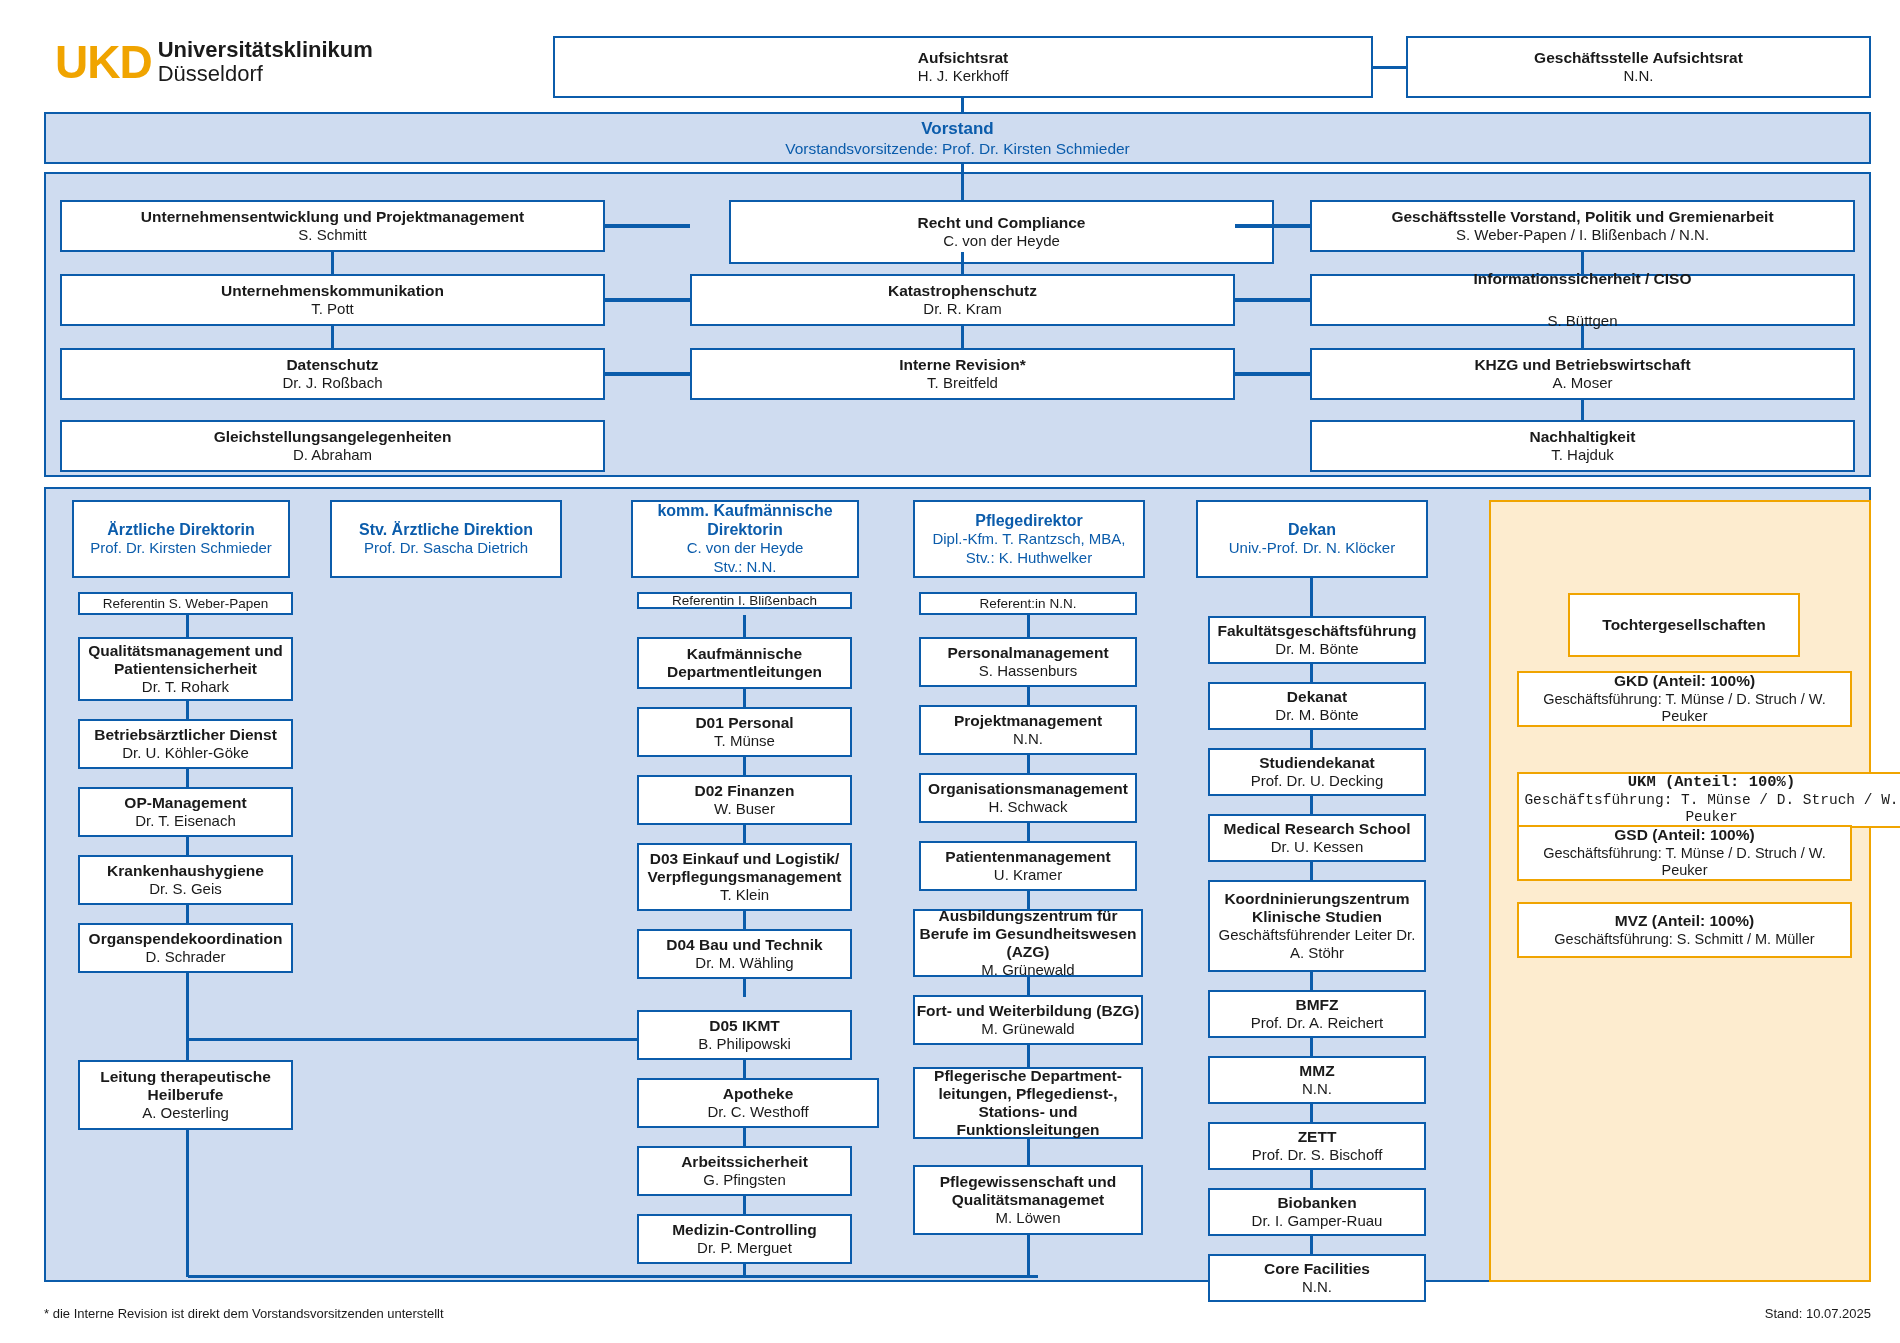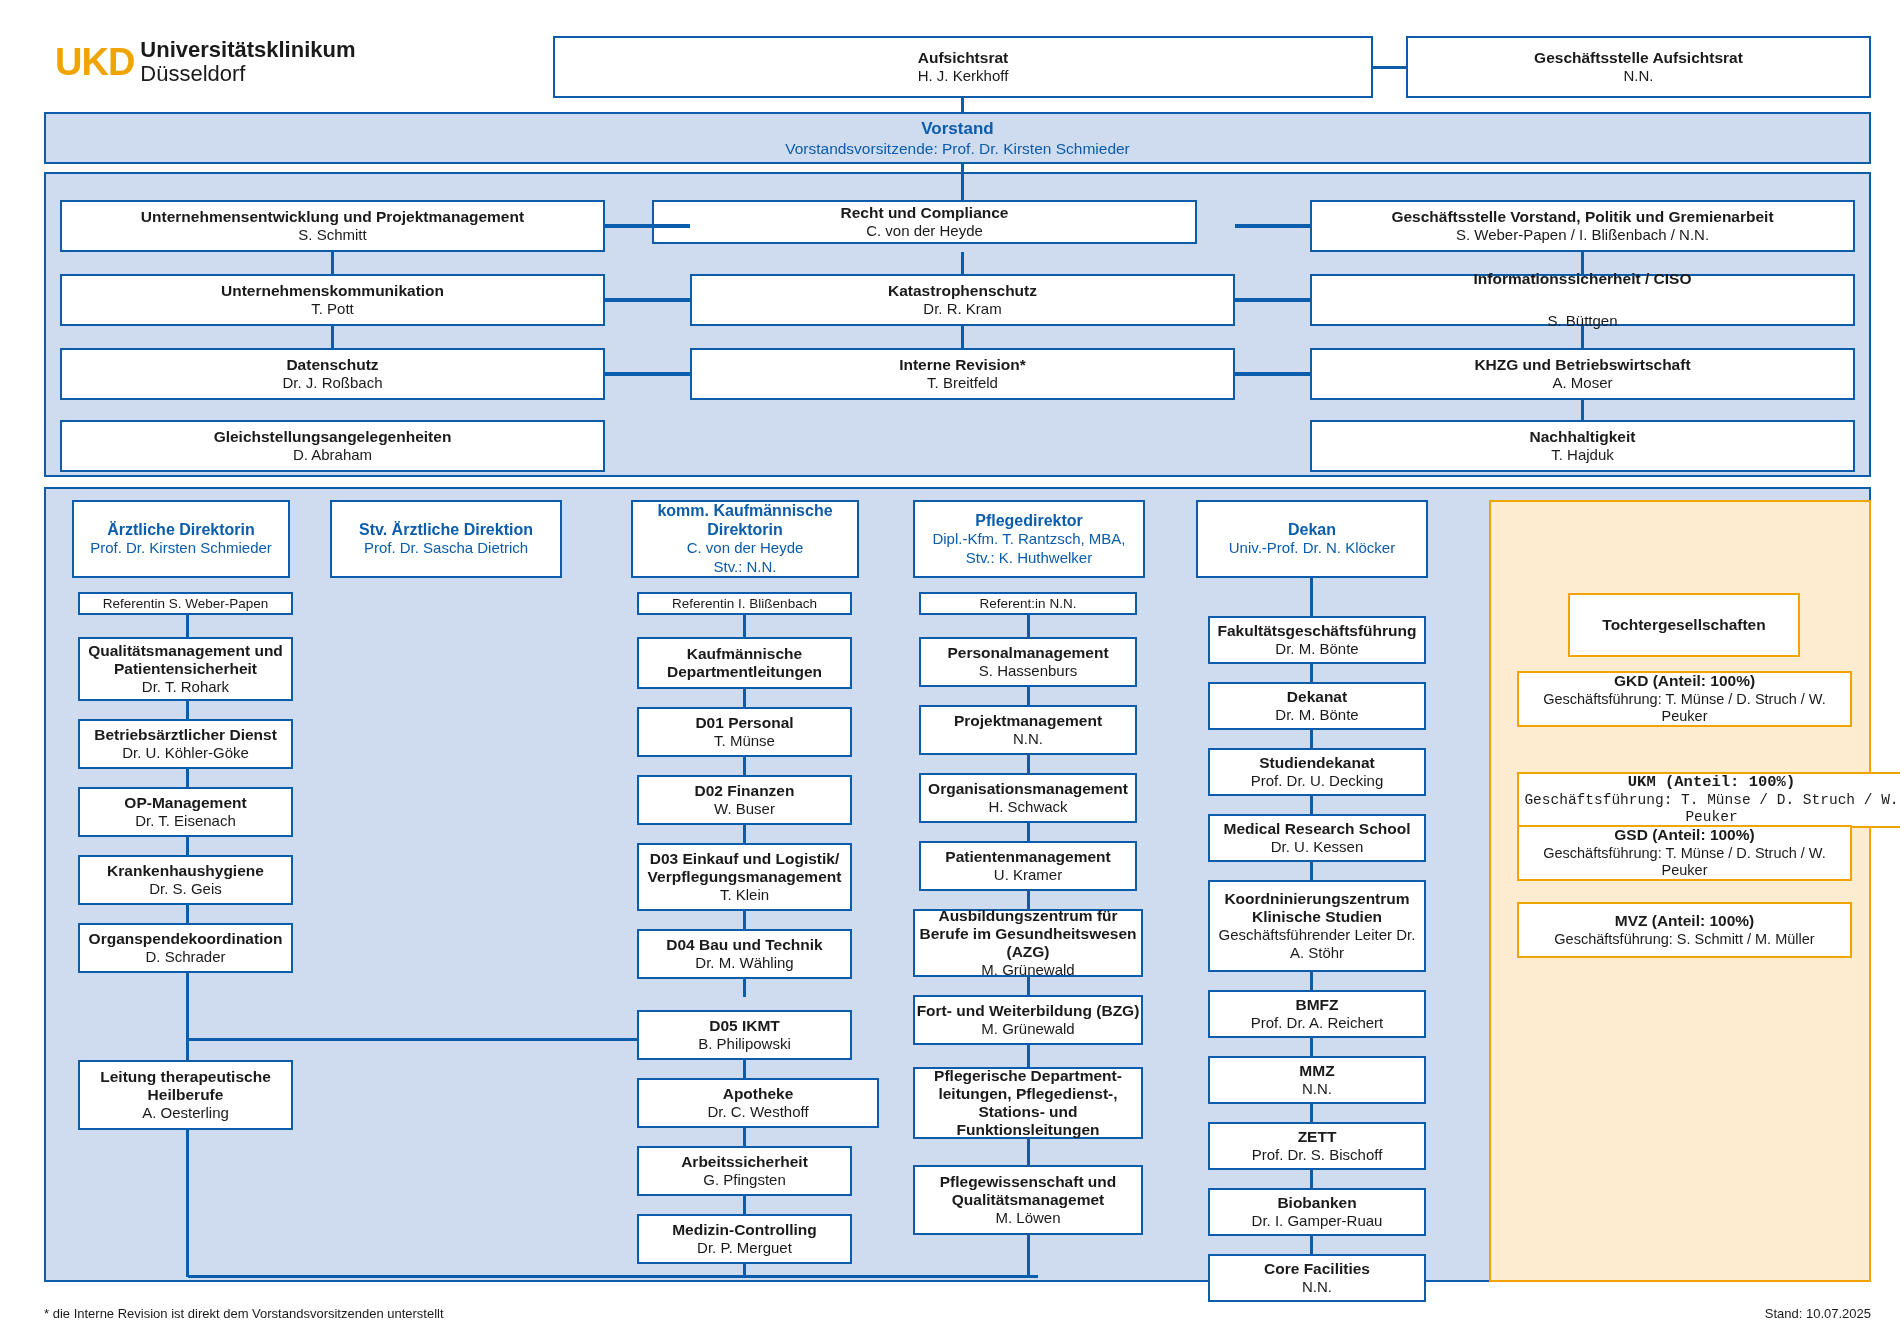--- a/index.html
+++ b/index.html
@@ -17,21 +17,21 @@
     --orange:#f0a400;
     --orange-bg:#fdeccf;
     --txt:#1a1a1a;
   }
 
   .stage{position:absolute;left:0;top:0;width:1900px;height:1343px;}
 
   
   .logo{position:absolute;left:55px;top:38px;display:flex;align-items:center;}
   .logo-ukd{
-    font-size:38px;font-weight:bold;color:#f0a400;letter-spacing:-1px;
+    font-size:46px;font-weight:bold;color:#f0a400;letter-spacing:-1px;
     line-height:1;font-family:"Liberation Sans",sans-serif;
   }
   .logo-txt{margin-left:6px;line-height:1.1;}
   .logo-l1{font-size:22px;font-weight:bold;color:#1a1a1a;display:block;}
   .logo-l2{font-size:22px;color:#1a1a1a;display:block;}
 
   
   .box{
     position:absolute;box-sizing:border-box;
     border:2px solid var(--blue);background:#ffffff;
@@ -134,21 +134,21 @@
     <div class="t">Gleichstellungsangelegenheiten</div>
     <div class="s">D. Abraham</div>
   </div>
   <div class="box" style="left:60px;top:348px;width:545px;height:52px;">
     <div class="t">Datenschutz</div>
     <div class="s">Dr. J. Roßbach</div>
   </div>
   <div class="conn" style="left:331px;top:252px;width:3px;height:22px;"></div>
   <div class="conn" style="left:331px;top:326px;width:3px;height:22px;"></div>
 
-  <div class="box" style="left:652px;top:200px;width:545px;height:44px;">
+  <div class="box" style="left:729px;top:200px;width:545px;height:64px;">
     <div class="t">Recht und Compliance</div>
     <div class="s">C. von der Heyde</div>
   </div>
   <div class="box" style="left:690px;top:274px;width:545px;height:52px;">
     <div class="t">Katastrophenschutz</div>
     <div class="s">Dr. R. Kram</div>
   </div>
   <div class="box" style="left:690px;top:348px;width:545px;height:52px;">
     <div class="t">Interne Revision*</div>
     <div class="s">T. Breitfeld</div>
@@ -230,21 +230,21 @@
   <div class="box dirbox" style="left:330px;top:500px;width:232px;height:78px;">
     <div class="t">Stv. Ärztliche Direktion</div>
     <div class="s">Prof. Dr. Sascha Dietrich</div>
   </div>
 
   <div class="box dirbox" style="left:631px;top:500px;width:228px;height:78px;">
     <div class="t">komm. Kaufmännische Direktorin</div>
     <div class="s">C. von der Heyde</div>
     <div class="s">Stv.: N.N.</div>
   </div>
-  <div class="ref" style="left:637px;top:592px;width:215px;height:23px;">Referentin I. Blißenbach</div>
+  <div class="ref" style="left:637px;top:592px;width:215px;height:17px;">Referentin I. Blißenbach</div>
   <div class="conn" style="left:743px;top:615px;width:3px;height:22px;"></div>
 
   <div class="box" style="left:637px;top:637px;width:215px;height:52px;">
     <div class="t">Kaufmännische Departmentleitungen</div>
   </div>
   <div class="conn" style="left:743px;top:689px;width:3px;height:18px;"></div>
   <div class="box" style="left:637px;top:707px;width:215px;height:50px;">
     <div class="t">D01 Personal</div>
     <div class="s">T. Münse</div>
   </div>

